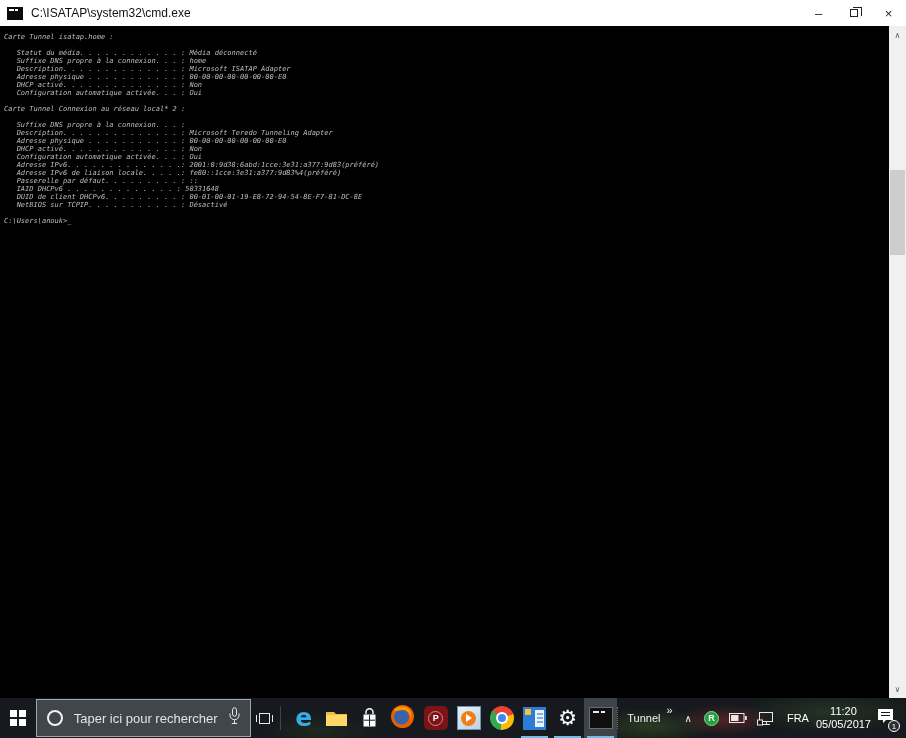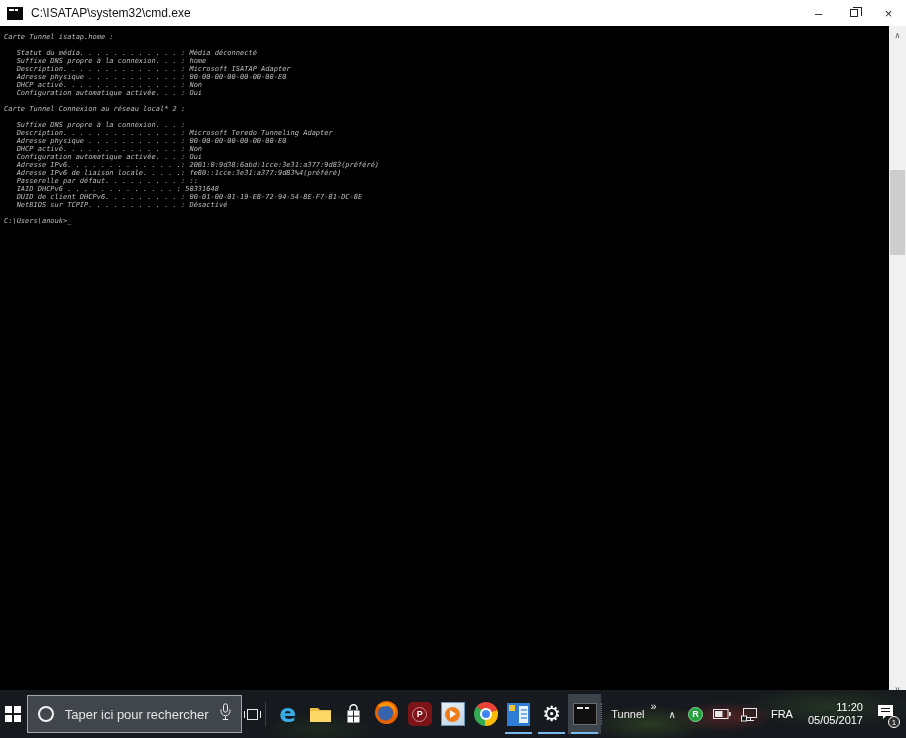--- a/index.html
+++ b/index.html
@@ -26,21 +26,21 @@
   .console pre { position:absolute; top:7px; left:4px; margin:0;
                  font-family:"DejaVu Sans Mono", monospace; font-size:7px; line-height:8px;
                  color:#bfbfbf;font-style:italic; }
   .scrollbar { position:absolute; top:0; right:0; width:17px; height:100%; background:#f0f0f0; }
   .sb-arrow { position:absolute; left:0; width:17px; height:16px; display:flex; align-items:center;
               justify-content:center; color:#555; font-size:8px; }
   .sb-arrow.up { top:1px; } .sb-arrow.down { bottom:1px; }
   .sb-thumb { position:absolute; top:144px; left:1px; width:15px; height:85px; background:#cdcdcd; }
 
   
-  .taskbar { position:absolute; bottom:0; left:0; right:0; height:48px;
+  .taskbar { position:absolute; bottom:0; left:0; right:0; height:40px;
              background:
                radial-gradient(70px 22px at 726px 55%, rgba(170,50,50,.40), transparent 70%),
                radial-gradient(90px 26px at 650px 70%, rgba(80,120,45,.35), transparent 70%),
                radial-gradient(130px 30px at 830px 35%, rgba(70,110,55,.30), transparent 70%),
                radial-gradient(80px 24px at 320px 80%, rgba(60,90,40,.25), transparent 70%),
                #16191d;
              display:flex; align-items:center; color:#eee; }
   .startbtn { width:46px; height:40px; display:grid; place-items:center; }
   .winlogo { width:16px; height:16px; display:grid; grid-template:1fr 1fr / 1fr 1fr; gap:2px; }
   .winlogo span { background:#fff; }
@@ -89,21 +89,21 @@
   
   .tray { margin-left:auto; display:flex; align-items:center; height:100%; }
   .grip { width:3px; height:22px; border-left:1px dotted rgba(255,255,255,.35); margin-right:7px; }
   .bureau { font-size:11px; color:#f0f0f0; }
   .chev-expand { font-size:11px; color:#f0f0f0; margin-left:6px; position:relative; top:-8px; }
   .chev-hidden { font-size:10px; color:#f0f0f0; margin:0 7px 0 12px; }
   .tray-r { width:15px; height:15px; border-radius:50%; background:#23a13d; border:1px solid #86d69a;
             display:grid; place-items:center; font-size:9px; font-weight:bold; color:#fff; margin:0 5px; }
   .tray-ic { margin:0 5px; display:grid; place-items:center; }
   .lang { font-size:11px; color:#fff; margin:0 7px; }
-  .clock { text-align:right; font-size:11px; color:#fff; line-height:13px; margin:0 8px; }
+  .clock { text-align:center; font-size:11px; color:#fff; line-height:13px; margin:0 0; }
   .notif { position:relative; margin:0 12px 0 6px; }
   .notif .badge { position:absolute; right:-6px; bottom:-4px; width:12px; height:12px; border-radius:50%;
             background:#2e2e2e; border:1px solid #fff; color:#fff; font-size:8px;
             display:grid; place-items:center; }
 </style>
 </head>
 <body>
 
 <div class="screen">
 

